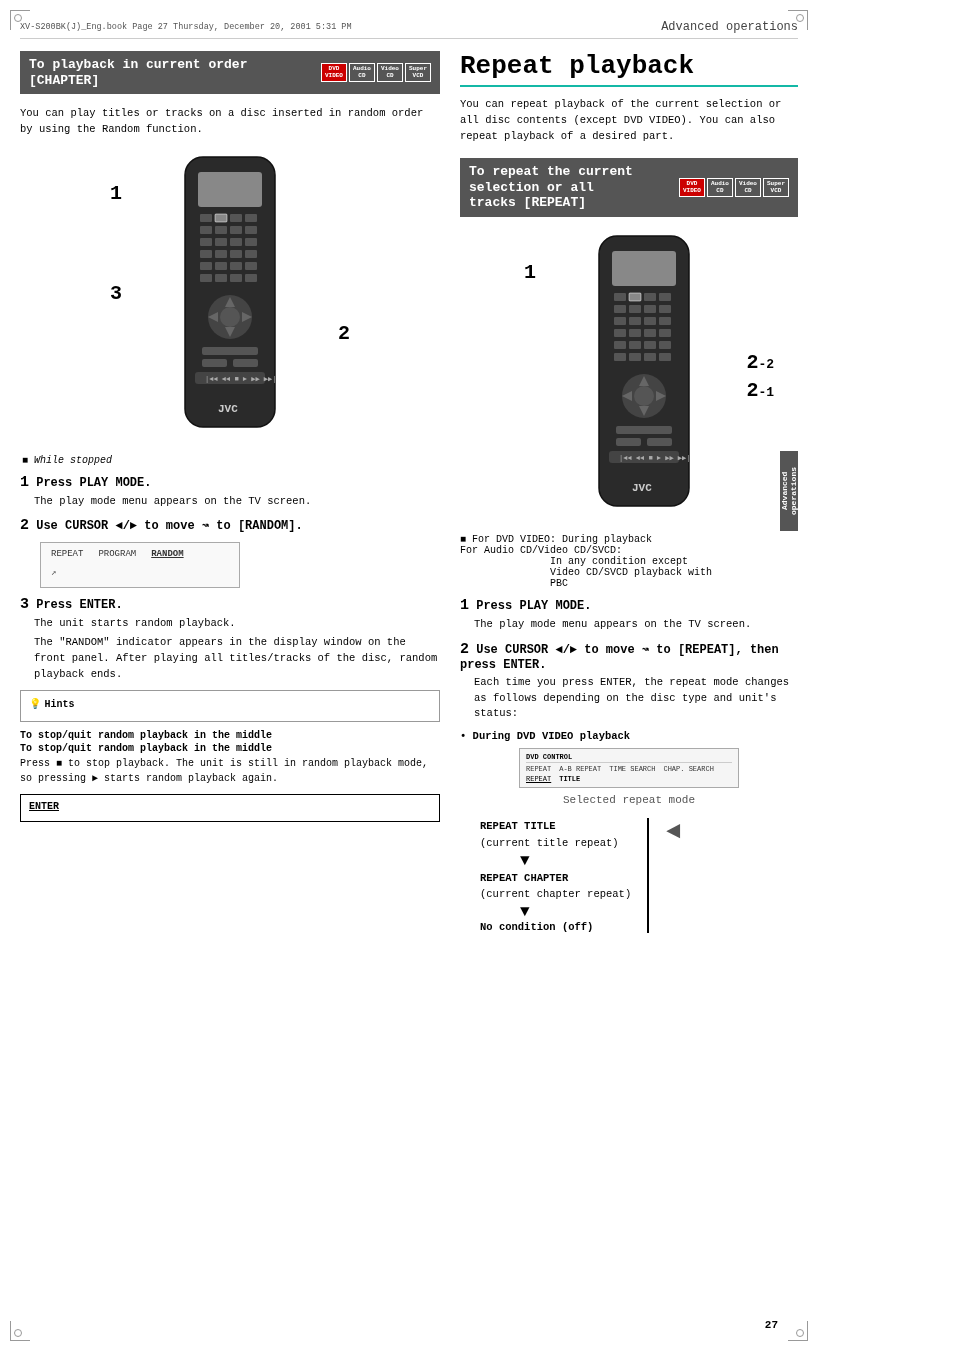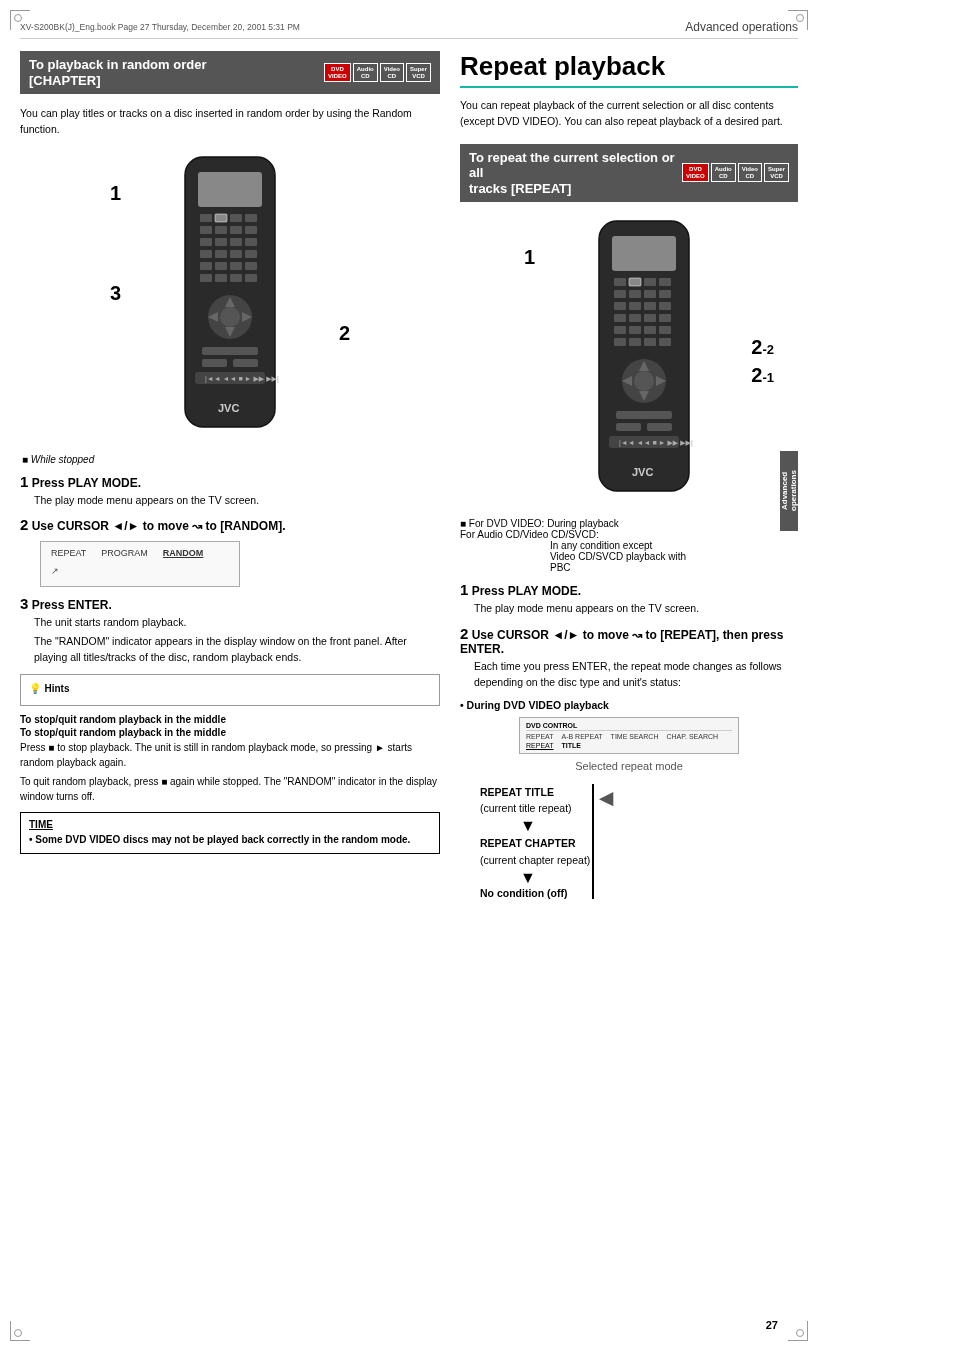--- a/index.html
+++ b/index.html
@@ -11,20 +11,21 @@
       width: 954px;
       min-height: 1351px;
       position: relative;
     }
     .page-container {
       width: 818px;
       min-height: 1351px;
       background: #fff;
       padding: 20px;
       position: relative;
+      font-family: Liberation Mono, monospace;
     }
     
     .corner-mark {
       position: absolute;
       width: 20px;
       height: 20px;
       border: 1px solid #999;
     }
     .corner-mark.tl { top: 10px; left: 10px; border-right: none; border-bottom: none; }
     .corner-mark.tr { top: 10px; right: 10px; border-left: none; border-bottom: none; }
@@ -294,21 +295,21 @@
     <span class="page-header-right">Advanced operations</span>
   </div>
 
   <div class="two-col">
 
     <div class="left-col">
 
       <div class="section-box">
         <div class="section-header">
           <h2>
-            <span>To playback  in random order</span><br>
+            <span>To playback  in current order</span><br>
             <span>[CHAPTER]</span>
           </h2>
           <div class="section-badges">
             <div class="badge dvd">DVD<br>VIDEO</div>
             <div class="badge audio">Audio<br>CD</div>
             <div class="badge video">Video<br>CD</div>
             <div class="badge super">Super<br>VCD</div>
           </div>
         </div>
       </div>
@@ -414,28 +415,24 @@
         <div class="hints-label">
           <span>💡</span>
           <span>Hints</span>
         </div>
       </div>
 
       <div class="bullet-section">
         <div class="bullet-title" style="font-size:10px;">To stop/quit random playback in the middle</div>
         <div class="bullet-title">To stop/quit random playback in the middle</div>
         <div class="bullet-text">Press ■ to stop playback. The unit is still in random playback mode, so pressing ► starts random playback again.</div>
-        <div class="bullet-text" style="margin-top:4px;">To quit random playback, press ■ again while stopped.  The "RANDOM" indicator in the display window turns off.</div>
       </div>
 
       <div class="note-box">
-        <div class="note-label">TIME</div>
-        <div class="note-content">
-          • <span>Some DVD VIDEO discs may not be played back correctly in the random mode.</span>
-        </div>
+        <div class="note-label">ENTER</div>
       </div>
 
     </div>
 
     <div class="right-col" style="position:relative;">
 
       <h1 class="big-title">Repeat playback</h1>
 
       <p class="intro-text">You can repeat playback of the current selection or all disc contents (except DVD VIDEO). You can also repeat playback of a desired part.</p>
 
@@ -540,21 +537,21 @@
           </div>
           <div class="dvd-display-row2">
             <span style="text-decoration:underline;">REPEAT</span>
             <span style="font-weight:bold;">TITLE</span>
           </div>
         </div>
 
         <p class="selected-mode-label">Selected repeat mode</p>
 
         <div style="margin: 12px 0 0 20px; display:flex; align-items:flex-start; gap:0;">
-          <div style="border-right: 2px solid #000; padding-right: 2px; margin-right: 0;">
+          <div style="border-right: 2px solid #000; padding-right: 16px; margin-right: 17px;">
             <div style="font-size:10.5px; font-weight:bold; line-height:1.6;">
               <span>REPEAT TITLE</span><br>
               <span style="font-weight:normal;">(current title repeat)</span>
             </div>
             <div style="font-size:16px; margin-left:40px;">▼</div>
             <div style="font-size:10.5px; font-weight:bold; line-height:1.6;">
               <span>REPEAT CHAPTER</span><br>
               <span style="font-weight:normal;">(current chapter repeat)</span>
             </div>
             <div style="font-size:16px; margin-left:40px;">▼</div>

